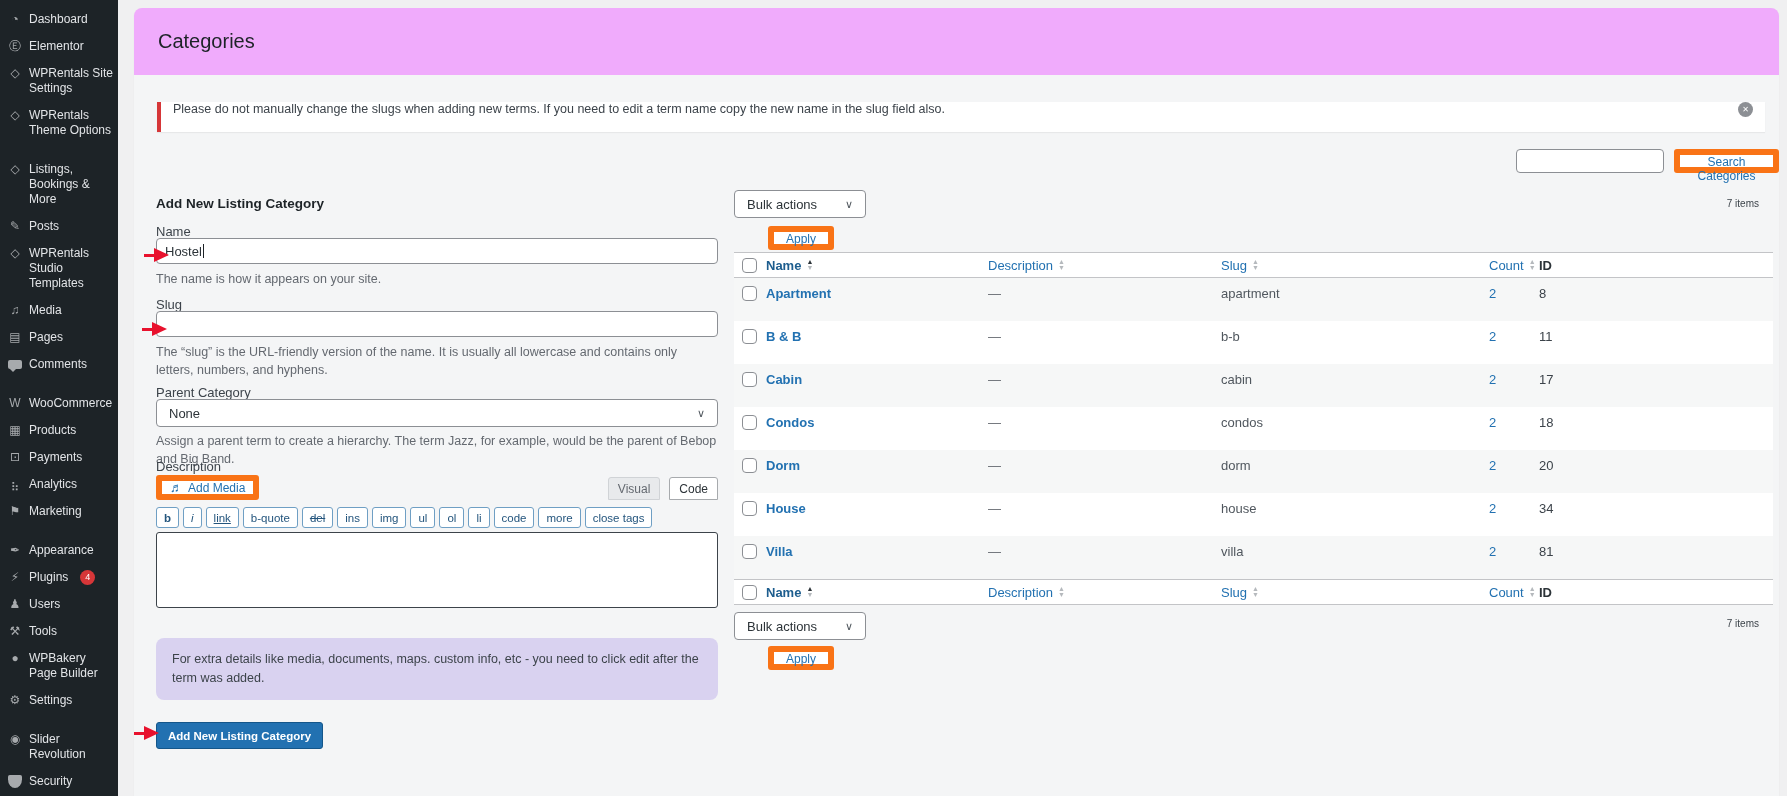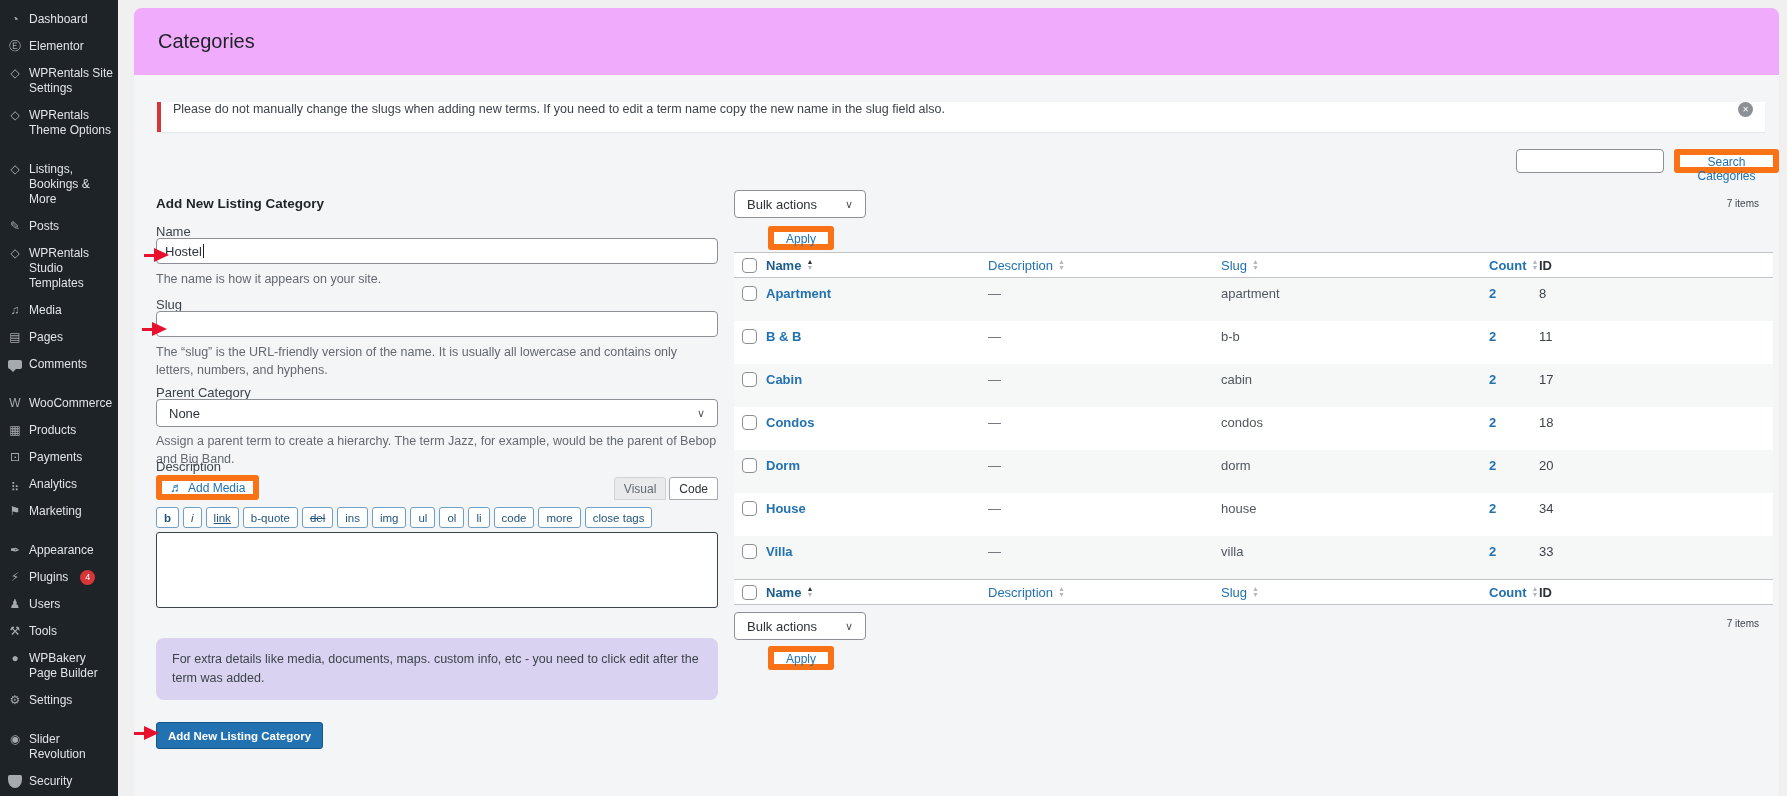--- a/index.html
+++ b/index.html
@@ -43,21 +43,21 @@
   .t-input, .fake-input { left:22px; width:562px; height:26px; border:1px solid #8c8f94; border-radius:4px; background:#fff; padding:0 8px; font-size:13px; font-family:inherit; color:#2c3338; }
   .fake-input { display:flex; align-items:center; }
   .caret { width:1px; height:14px; background:#1d2327; margin-left:1px; }
   .help { left:22px; width:562px; font-size:12.5px; color:#646970; line-height:1.45; }
   .selectbox { left:22px; width:562px; height:28px; border:1px solid #8c8f94; border-radius:4px; background:#fff; display:flex; align-items:center; padding:0 12px; font-size:13px; color:#2c3338; cursor:pointer; }
   .selectbox .chev { margin-left:auto; color:#50575e; font-size:11px; }
 
   .media-row { left:22px; top:467px; width:562px; display:flex; align-items:flex-end; }
   .add-media { height:25px; padding:0 8px; display:flex; align-items:center; gap:5px; }
   .media-ic { color:#2271b1; font-size:13px; }
-  .editor-tabs { margin-left:auto; display:flex; gap:3px; }
+  .editor-tabs { margin-left:auto; display:flex; gap:9px; }
   .tab { height:23px; padding:0 9px; font-size:12px; display:flex; align-items:center; border-radius:3px 3px 0 0; cursor:pointer; }
   .tab-visual { background:#e8eaec; color:#646970; border:1px solid #d0d3d6; }
   .tab-code { background:#fff; color:#2c3338; border:1px solid #a7aaad; }
 
   .quicktags { left:22px; top:499px; width:562px; display:flex; gap:4px; }
   .qt { height:21px; padding:0 7px; border:1px solid #6f9fc4; border-radius:3px; background:#fff; color:#24557d; font-size:11.5px; font-family:inherit; cursor:pointer; display:flex; align-items:center; }
   .qt[data-style="bold"] { font-weight:700; }
   .qt[data-style="italic"] { font-style:italic; }
   .qt[data-style="underline"] { text-decoration:underline; }
   .qt[data-style="strike"] { text-decoration:line-through; }
@@ -81,21 +81,21 @@
 
   .wtable { left:600px; top:244px; width:1039px; font-size:13px; }
   .thead, .tfoot { display:flex; align-items:center; height:26px; background:#fff; border-top:1px solid #c3c4c7; border-bottom:1px solid #c3c4c7; }
   .tbody { background:#fff; }
   .tr { display:flex; align-items:flex-start; height:43px; padding-top:8px; }
   .tbody > div:nth-of-type(odd) { background:#f6f7f7; }
   [data-col="check"] { width:30px; padding-left:8px; display:flex; align-items:center; }
   [data-col="name"] { width:224px; padding-left:2px; }
   [data-col="description"] { width:233px; }
   [data-col="slug"] { width:256px; }
-  [data-col="count"] { width:62px; padding-left:12px;font-weight:bold; }
+  [data-col="count"] { width:62px; padding-left:12px; }
   [data-col="id"] { flex:1; }
   .cb { width:15px; height:15px; border:1px solid #8c8f94; border-radius:4px; background:#fff; cursor:pointer; display:inline-block; }
   .th { display:flex; align-items:center; }
   .th-label { color:#2271b1; cursor:pointer; }
   .th[data-sorted="true"] .th-label { font-weight:600; color:#1d5d8e; }
   .th[data-col="id"] .th-label { color:#2c3338; cursor:default; font-weight:600; }
   .sort { display:inline-flex; flex-direction:column; margin-left:5px; font-size:7px; line-height:6px; color:#b5b9bd; cursor:pointer; }
   .sort[data-state="sorted-asc"] .up { color:#2c3338; }
   .name-link { color:#2271b1; font-weight:600; cursor:pointer; text-decoration:none; }
   .dash { color:#646970; }
@@ -519,21 +519,21 @@
           </div>
 
           <div class="tr">
             <span data-col="check">
               <span class="cb"></span>
             </span>
             <span data-col="name"><a class="name-link">Villa</a></span>
             <span data-col="description" class="dash">—</span>
             <span data-col="slug" class="slug-txt">villa</span>
             <span data-col="count"><a class="count-link">2</a></span>
-            <span data-col="id" class="id-txt">33</span>
+            <span data-col="id" class="id-txt">81</span>
           </div>
         </div>
       <div class="tfoot">
         <span data-col="check">
             <span class="cb"></span>
           </span>
 
           <div class="th" data-col="name" data-sorted="true">
             <span class="th-label">Name</span>
             <span class="sort" data-state="sorted-asc">

